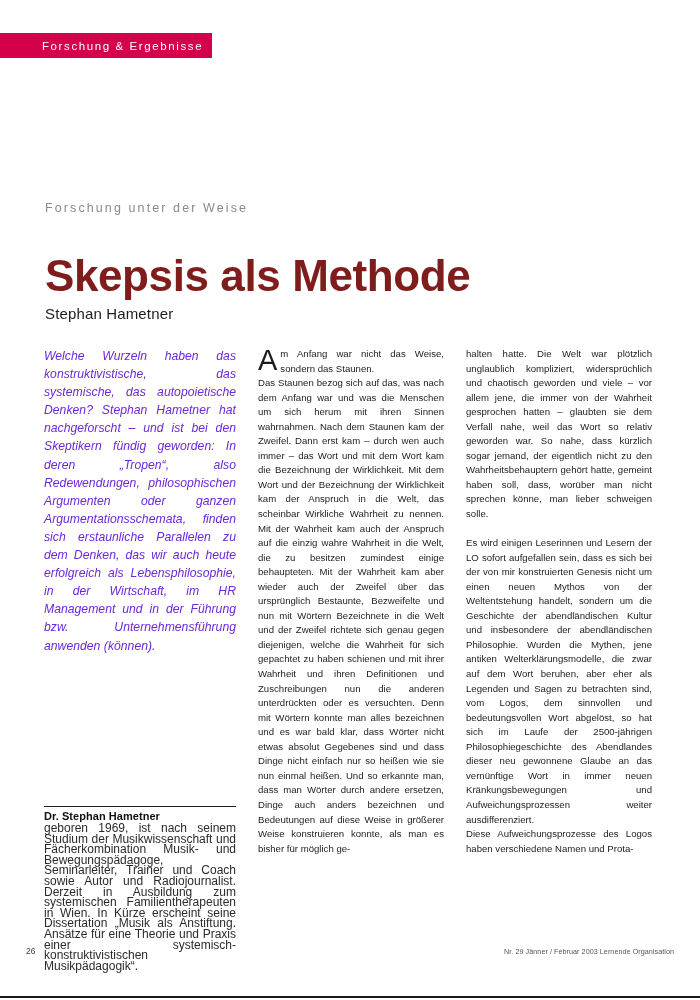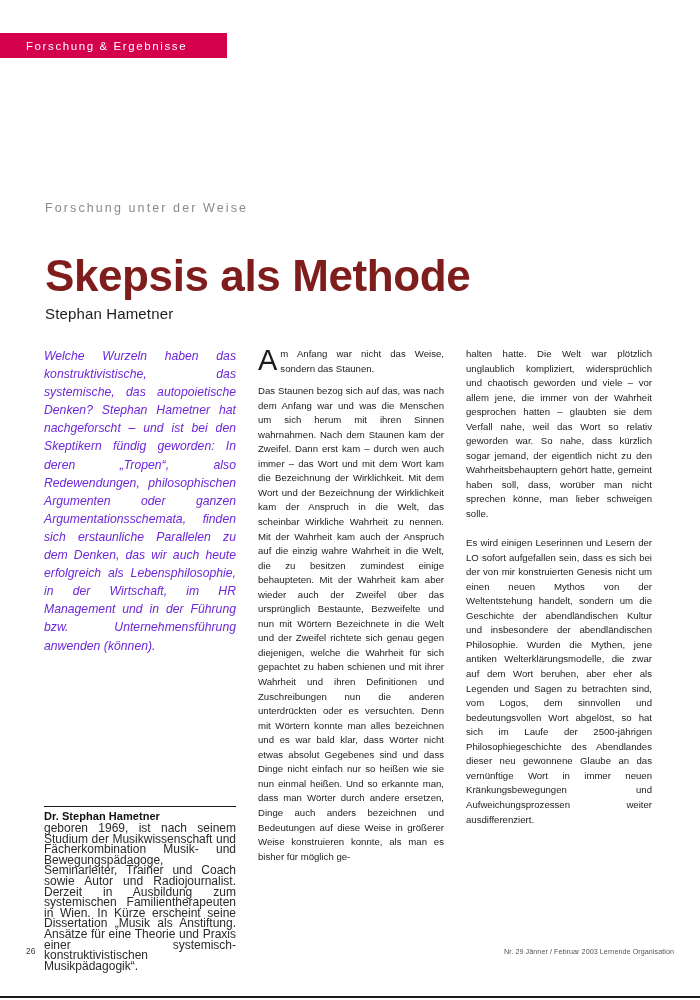--- a/index.html
+++ b/index.html
@@ -21,25 +21,26 @@
     position: absolute;
     inset: 0;
     background: #ffffff;
   }
 
   
   .banner {
     position: absolute;
     left: 0;
     top: 33px;
-    width: 227px;
+    width: 196px;
     height: 25px;
     background: #d4004b;
     display: flex;
     align-items: center;
+    padding-left: 16px;
   }
   .banner-label {
     color: #ffffff;
     font-size: 11.5px;
     letter-spacing: 1.6px;
     padding-left: 26px;
     font-weight: 400;
     white-space: nowrap;
   }
 
@@ -78,21 +79,21 @@
   
   .col {
     position: absolute;
     top: 347px;
     font-size: 9.6px;
     line-height: 14.55px;
     text-align: justify;
     color: #1c1c1c;
   }
   .col p { margin: 0; }
-  .col p + p { margin-top: 8px; }
+  .col p + p { margin-top: 0px; }
 
   .col-lead {
     left: 44px;
     width: 192px;
     font-style: italic;
     font-size: 12.2px;
     line-height: 18.1px;
     color: #6d28d9;
     letter-spacing: 0.02px;
   }
@@ -194,20 +195,21 @@
     <p class="dropcap-para">
       <span class="dropcap">A</span><span>m Anfang war nicht das Weise, sondern das Staunen.</span>
     </p>
     <p>Das Staunen bezog sich auf das, was nach dem Anfang war und was die Menschen um sich herum mit ihren Sinnen wahrnahmen. Nach dem Staunen kam der Zweifel. Dann erst kam – durch wen auch immer – das Wort und mit dem Wort kam die Bezeichnung der Wirklichkeit. Mit dem Wort und der Bezeichnung der Wirklichkeit kam der Anspruch in die Welt, das scheinbar Wirkliche Wahrheit zu nennen. Mit der Wahrheit kam auch der Anspruch auf die einzig wahre Wahrheit in die Welt, die zu besitzen zumindest einige behaupteten. Mit der Wahrheit kam aber wieder auch der Zweifel über das ursprünglich Bestaunte, Bezweifelte und nun mit Wörtern Bezeichnete in die Welt und der Zweifel richtete sich genau gegen diejenigen, welche die Wahrheit für sich gepachtet zu haben schienen und mit ihrer Wahrheit und ihren Definitionen und Zuschreibungen nun die anderen unterdrückten oder es versuchten. Denn mit Wörtern konnte man alles bezeichnen und es war bald klar, dass Wörter nicht etwas absolut Gegebenes sind und dass Dinge nicht einfach nur so heißen wie sie nun einmal heißen. Und so erkannte man, dass man Wörter durch andere ersetzen, Dinge auch anders bezeichnen und Bedeutungen auf diese Weise in größerer Weise konstruieren konnte, als man es bisher für möglich ge-</p>
   </div>
 
   <div class="col col-right">
     <p>halten hatte. Die Welt war plötzlich unglaublich kompliziert, widersprüchlich und chaotisch geworden und viele – vor allem jene, die immer von der Wahrheit gesprochen hatten – glaubten sie dem Verfall nahe, weil das Wort so relativ geworden war. So nahe, dass kürzlich sogar jemand, der eigentlich nicht zu den Wahrheitsbehauptern gehört hatte, gemeint haben soll, dass, worüber man nicht sprechen könne, man lieber schweigen solle.</p>
     <div class="gap"></div>
     <p>Es wird einigen Leserinnen und Lesern der LO sofort aufgefallen sein, dass es sich bei der von mir konstruierten Genesis nicht um einen neuen Mythos von der Weltentstehung handelt, sondern um die Geschichte der abendländischen Kultur und insbesondere der abendländischen Philosophie. Wurden die Mythen, jene antiken Welterklärungsmodelle, die zwar auf dem Wort beruhen, aber eher als Legenden und Sagen zu betrachten sind, vom Logos, dem sinnvollen und bedeutungsvollen Wort abgelöst, so hat sich im Laufe der 2500-jährigen Philosophiegeschichte des Abendlandes dieser neu gewonnene Glaube an das vernünftige Wort in immer neuen Kränkungsbewegungen und Aufweichungsprozessen weiter ausdifferenziert.</p>
+    <p>Diese Aufweichungsprozesse des Logos haben verschiedene Namen und Prota-</p>
   </div>
 
   <div class="bio">
     <div class="bio-rule"></div>
     <div class="bio-name">Dr. Stephan Hametner</div>
     <div class="bio-text">geboren 1969, ist nach seinem Studium der Musikwissenschaft und Fächerkombination Musik- und Bewegungspädagoge, Seminarleiter, Trainer und Coach sowie Autor und Radiojournalist. Derzeit in Ausbildung zum systemischen Familientherapeuten in Wien. In Kürze erscheint seine Dissertation „Musik als Anstiftung. Ansätze für eine Theorie und Praxis einer systemisch-konstruktivistischen Musikpädagogik“.</div>
   </div>
 
   <div class="folio">26</div>
   <div class="issue">Nr. 29 Jänner / Februar 2003 Lernende Organisation</div>

